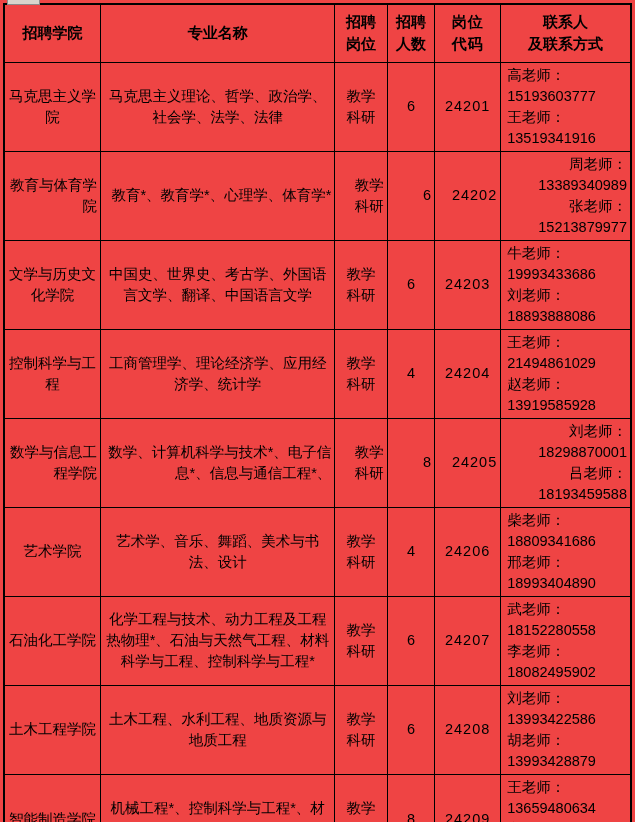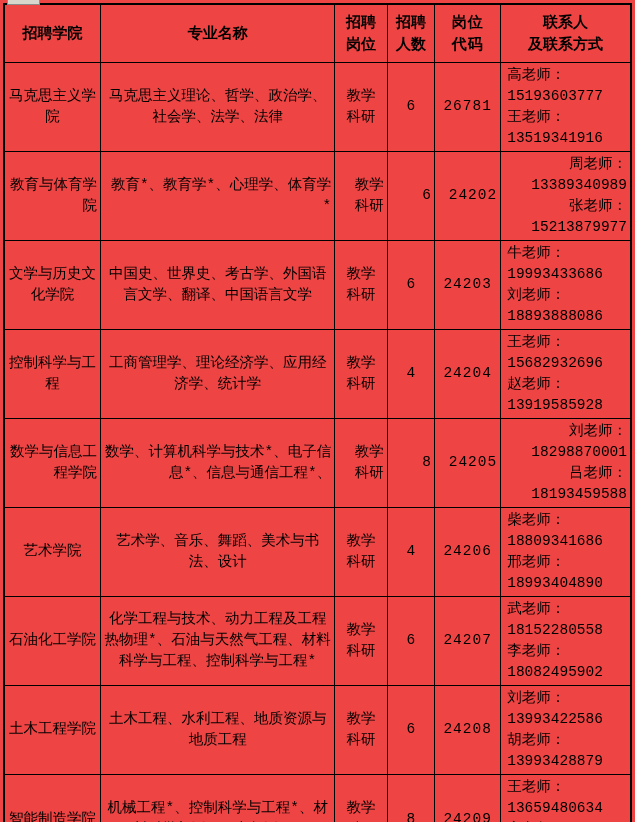--- a/index.html
+++ b/index.html
@@ -44,21 +44,21 @@
   th {
     font-family: "DejaVu Sans", sans-serif;
     font-weight: bold;
     font-size: 15px;
     line-height: 1.5;
     text-align: center;
     white-space: pre-line;
     height: 58px;
   }
   td {
-    font-family: Liberation Mono, monospace;
+    font-family: Liberation Sans, sans-serif;
     font-size: 14.5px;
     line-height: 1.45;
   }
   .col-college  { width: 92px;  text-align: center; }
   .col-majors   { width: 223px; text-align: center; }
   .col-position { width: 50px;  text-align: center; white-space: pre-line; }
   .col-count    { width: 45px;  text-align: center; }
   .col-code     { width: 63px;  text-align: center; letter-spacing: 1px; }
   .col-contacts { width: 124px; text-align: left; padding-left: 6px; white-space: pre-line; }
 
@@ -96,21 +96,21 @@
 及联系方式</th>
       </tr>
     </thead>
     <tbody>
         <tr class="data-row">
       <td class="col-college">马克思主义学院</td>
       <td class="col-majors">马克思主义理论、哲学、政治学、社会学、法学、法律</td>
       <td class="col-position">教学
 科研</td>
       <td class="col-count">6</td>
-      <td class="col-code">26781</td>
+      <td class="col-code">24201</td>
       <td class="col-contacts">高老师：15193603777
 王老师：13519341916</td>
     </tr>
         <tr class="data-row">
       <td class="col-college">教育与体育学院</td>
       <td class="col-majors">教育*、教育学*、心理学、体育学*</td>
       <td class="col-position">教学
 科研</td>
       <td class="col-count">6</td>
       <td class="col-code">24202</td>
@@ -127,21 +127,21 @@
       <td class="col-contacts">牛老师：19993433686
 刘老师：18893888086</td>
     </tr>
         <tr class="data-row">
       <td class="col-college">控制科学与工程</td>
       <td class="col-majors">工商管理学、理论经济学、应用经济学、统计学</td>
       <td class="col-position">教学
 科研</td>
       <td class="col-count">4</td>
       <td class="col-code">24204</td>
-      <td class="col-contacts">王老师：15682932696
+      <td class="col-contacts">王老师：21494861029
 赵老师：13919585928</td>
     </tr>
         <tr class="data-row">
       <td class="col-college">数学与信息工程学院</td>
       <td class="col-majors">数学、计算机科学与技术*、电子信息*、信息与通信工程*、</td>
       <td class="col-position">教学
 科研</td>
       <td class="col-count">8</td>
       <td class="col-code">24205</td>
       <td class="col-contacts">刘老师：18298870001

